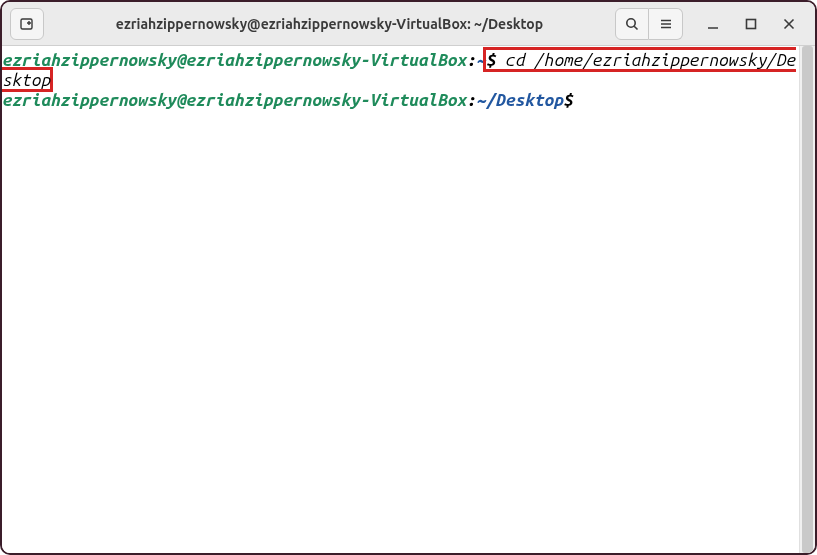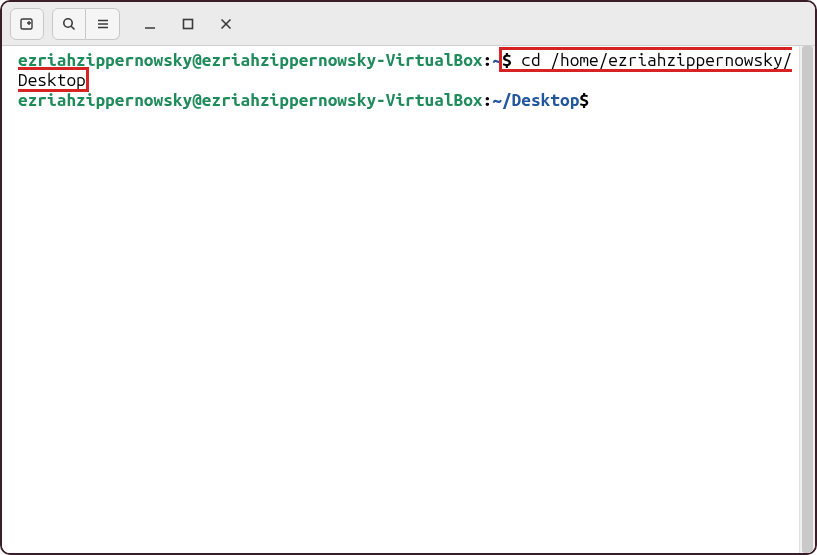--- a/index.html
+++ b/index.html
@@ -54,28 +54,29 @@
     cursor: pointer;
     color: #3a3a3a;
   }
   .terminal-area {
     position: relative;
     height: calc(100% - 44px);
     display: flex;
   }
   .terminal {
     flex: 1;
-    padding: 4px 0 4px 16px;
+    padding: 4px 0 4px 0;
     font-size: 17.3px;
     line-height: 20px;
     white-space: pre-wrap;
     word-break: break-all;
     color: #000;
     background: #fff;
     overflow: hidden;
+    font-style: italic;
   }
   .scrollbar {
     width: 16px;
     background: #f0f0f0;
     border-left: 1px solid #e0e0e0;
     position: relative;
   }
   .scrollbar-thumb {
     position: absolute;
     top: 0; left: 2px; right: 2px; height: 100%;
@@ -99,20 +100,21 @@
 <body>
 
 <div class="titlebar">
   <div class="tb-btn">
     <svg width="16" height="16" viewBox="0 0 16 16" fill="none" stroke="#3a3a3a" stroke-width="1.4">
       <rect x="2" y="3" width="11" height="10" rx="1.5"></rect>
       <line x1="10" y1="5" x2="10" y2="9"></line>
       <line x1="8" y1="7" x2="12" y2="7"></line>
     </svg>
   </div>
+  <div class="tb-title">ezriahzippernowsky@ezriahzippernowsky-VirtualBox: ~/Desktop</div>
   <div class="tb-group">
     <div class="tb-btn">
       <svg width="16" height="16" viewBox="0 0 16 16" fill="none" stroke="#3a3a3a" stroke-width="1.6">
         <circle cx="7" cy="7" r="4.2"></circle>
         <line x1="10.2" y1="10.2" x2="13.5" y2="13.5"></line>
       </svg>
     </div>
     <div class="tb-btn">
       <svg width="16" height="16" viewBox="0 0 16 16" stroke="#3a3a3a" stroke-width="1.6">
         <line x1="3" y1="4.5" x2="13" y2="4.5"></line>

